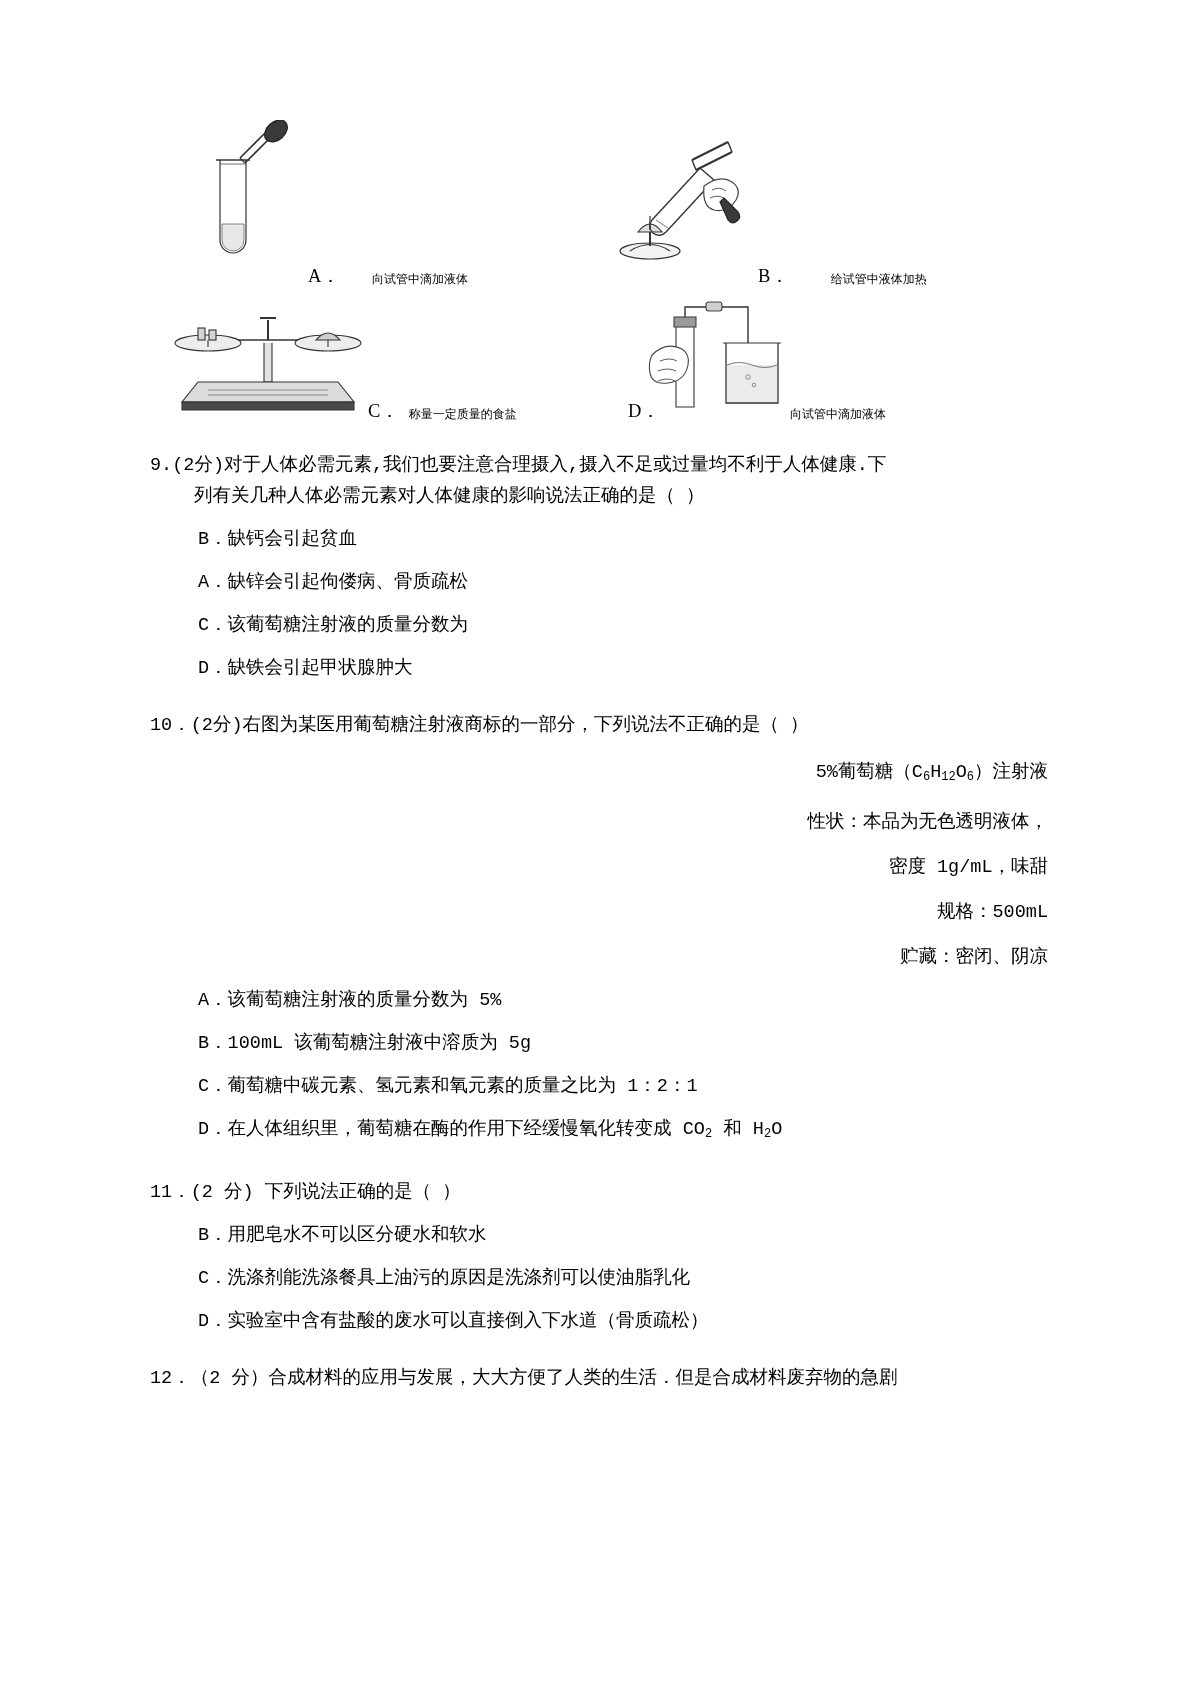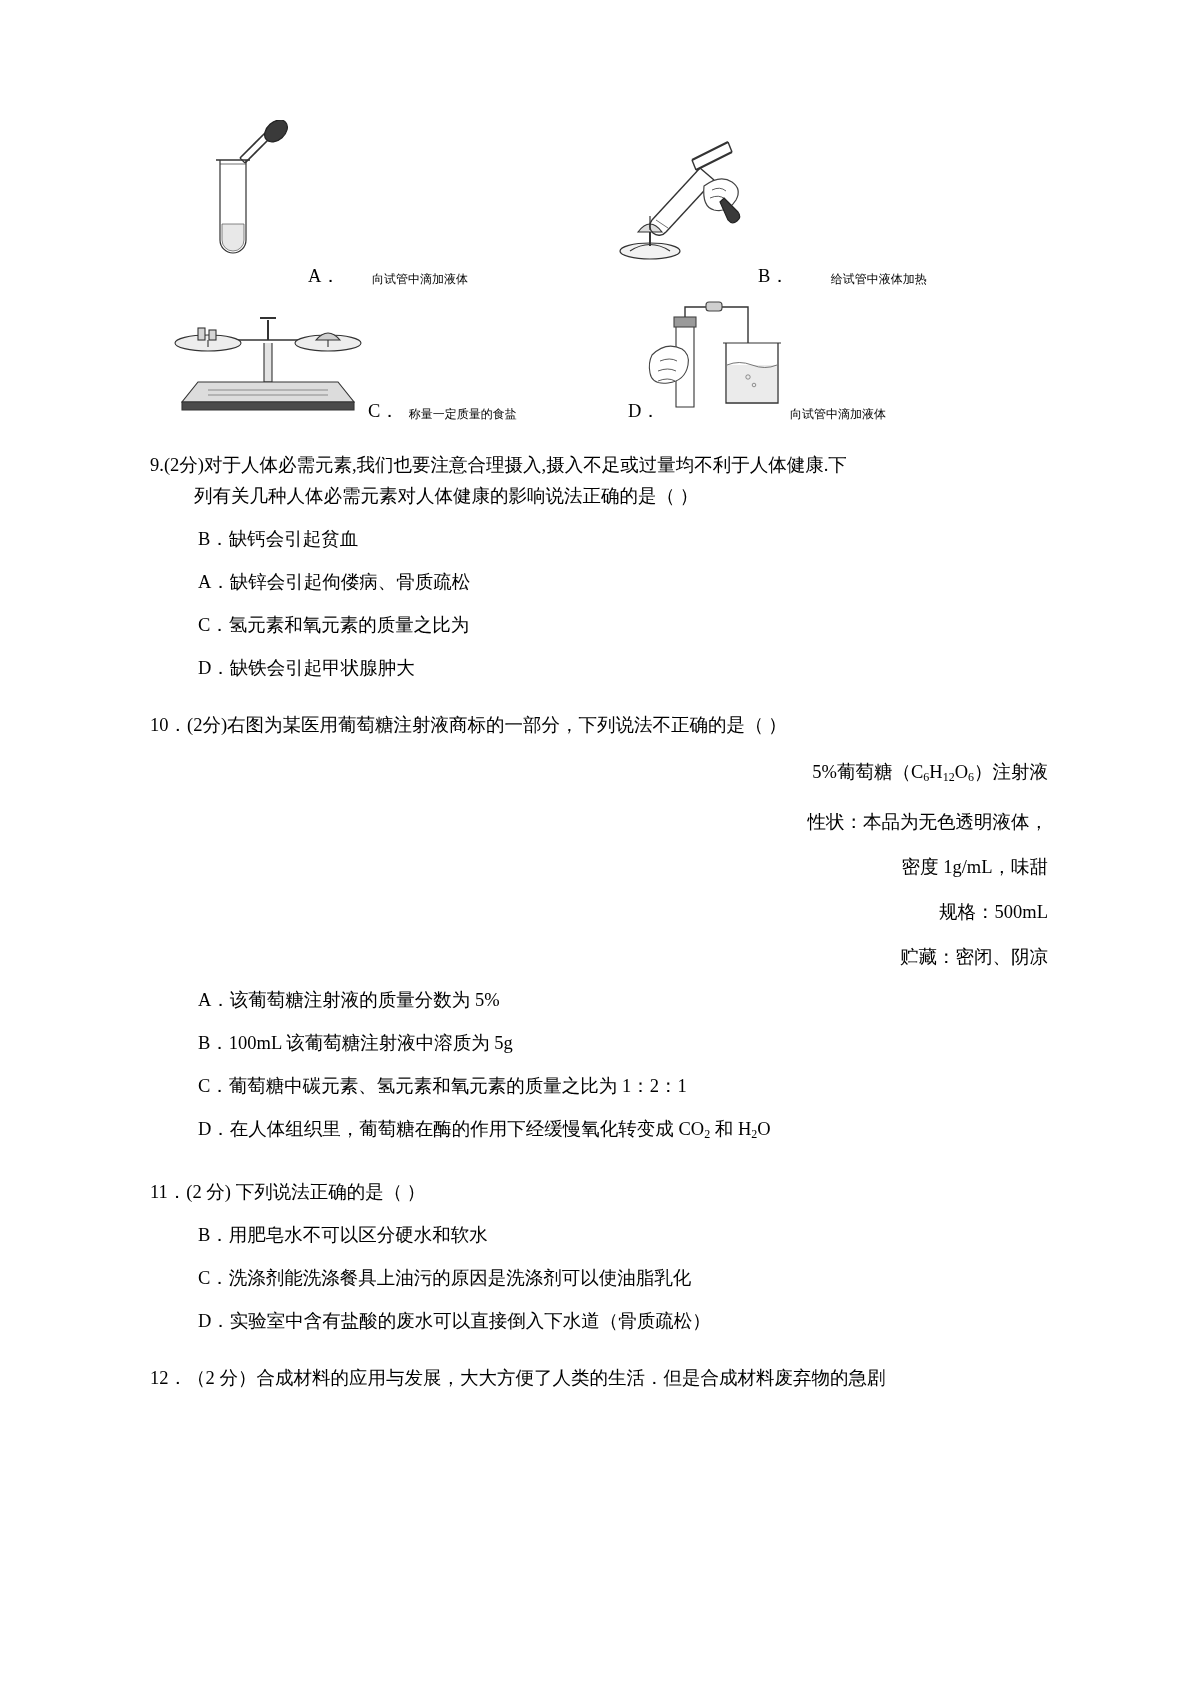--- a/index.html
+++ b/index.html
@@ -55,20 +55,21 @@
     line-height: 1;
     padding-bottom: 4px;
     white-space: nowrap;
   }
 
   
   .q {
     font-size: 18.5px;
     line-height: 31px;
     margin-top: 18px;
+    font-family: Liberation Mono, monospace;
   }
   .q-line {
     white-space: nowrap;
   }
   .choice {
     font-size: 18.5px;
     line-height: 31px;
     margin-top: 12px;
     padding-left: 30px;
     white-space: nowrap;
@@ -219,21 +220,21 @@
         </div>
 
       </div>
     </div>
 
     <div class="q gap-top-lg">
       <div class="q-line" style="margin-left:-18px">9.(2分)对于人体必需元素,我们也要注意合理摄入,摄入不足或过量均不利于人体健康.下</div>
       <div class="q-line" style="padding-left:26px">列有关几种人体必需元素对人体健康的影响说法正确的是（        ）</div>
       <div class="choice">B．缺钙会引起贫血</div>
       <div class="choice">A．缺锌会引起佝偻病、骨质疏松</div>
-      <div class="choice">C．氢元素和氧元素的质量之比为</div>
+      <div class="choice">C．该葡萄糖注射液的质量分数为</div>
       <div class="choice">D．缺铁会引起甲状腺肿大</div>
     </div>
 
     <div class="q gap-top-lg">
       <div class="q-line" style="margin-left:-18px">10．(2分)右图为某医用葡萄糖注射液商标的一部分，下列说法不正确的是（        ）</div>
 
       <div class="label-centered" style="margin-top:16px">
         <span>5%葡萄糖（C<sub>6</sub>H<sub>12</sub>O<sub>6</sub>）注射液</span>
       </div>
       <div class="label-centered" style="margin-top:14px">性状：本品为无色透明液体，</div>

